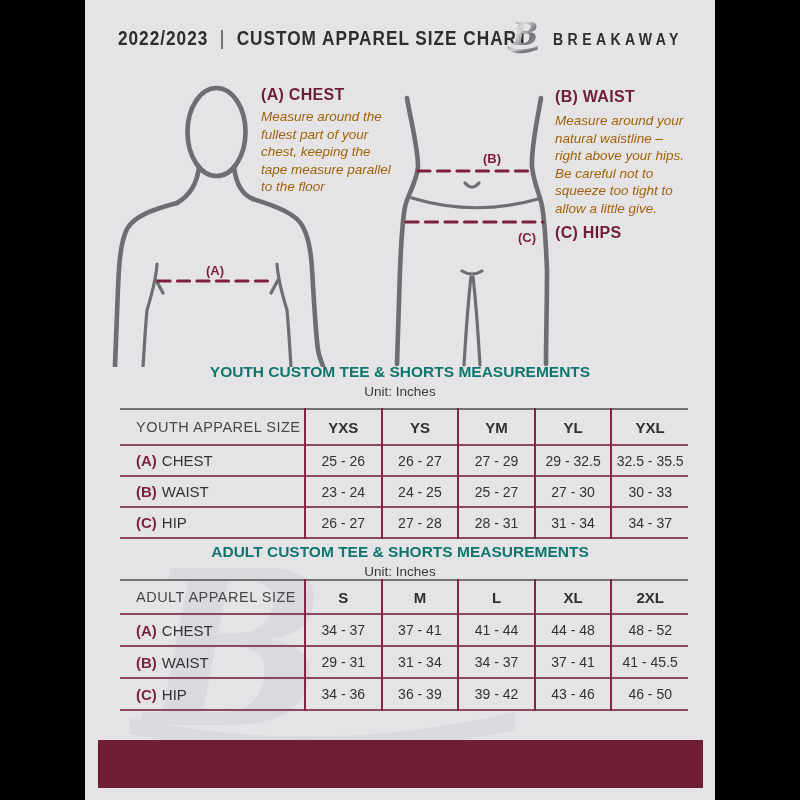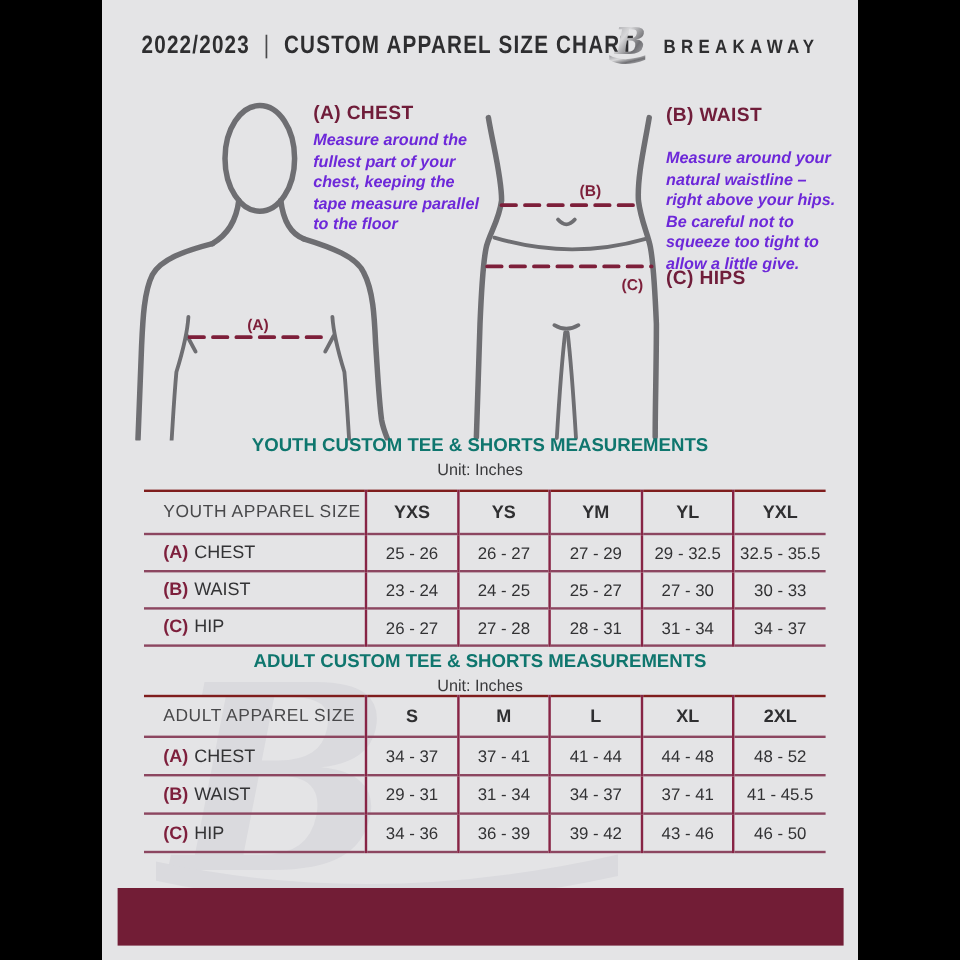--- a/index.html
+++ b/index.html
@@ -15,35 +15,35 @@
   .hdr{position:absolute;left:33px;top:26px;display:flex;gap:14px;align-items:baseline;
        transform:scaleX(.82);transform-origin:left center;white-space:nowrap;z-index:1;}
   .hdr span{font-weight:700;font-size:21px;letter-spacing:1.2px;color:#2e2e30;}
   .hdr .sep{font-weight:400;color:#4a4a4c;}
   .logo{position:absolute;left:420px;top:16px;z-index:1;}
   .brand{position:absolute;left:468px;top:31px;font-weight:700;font-size:16px;
          letter-spacing:5px;color:#2e2e30;transform:scaleX(.88);transform-origin:left;z-index:1;}
   
   .ins-head{position:absolute;font-weight:800;font-size:16px;color:#701d3a;letter-spacing:.3px;z-index:1;}
   .ins-body{position:absolute;font-style:italic;font-size:13.5px;line-height:1.3;
-            color:#6d28d9;white-space:pre-line;z-index:1;font-weight:bold;}
+            color:#a16207;white-space:pre-line;z-index:1;}
   .fig{position:absolute;z-index:1;}
   .fig path,.fig ellipse{fill:none;stroke:#6e6e72;stroke-linecap:round;}
   .outline{stroke-width:4.6;}
   .thin{stroke-width:3.2;}
   .dash{stroke:#7d1f3a !important;stroke-width:3.2;stroke-dasharray:12 7.5;fill:none;}
   .marker-text{font-family:"Liberation Sans",sans-serif;font-size:13px;font-weight:700;fill:#7d1f3a;stroke:none;}
   
   .sec-title{position:absolute;left:0;width:630px;text-align:center;font-weight:700;
              font-size:15.5px;color:#0f766e;z-index:1;}
   .sec-unit{position:absolute;left:0;width:630px;text-align:center;
             font-size:13.5px;color:#39393b;z-index:1;}
   table.size-table{position:absolute;left:35px;width:568px;border-collapse:collapse;
             table-layout:fixed;z-index:1;
-            border-top:2px solid #7f1d1d;border-bottom:2px solid #8c4660;}
+            border-top:2px solid #737373;border-bottom:2px solid #8c4660;}
   table.size-table tr{border-bottom:2px solid #8c4660;}
   table.size-table td{padding:0;}
   table.size-table td+td{border-left:2px solid #872445;}
   col.c0{width:185px;}
   col.c{width:76.6px;}
   .hrow td{height:34px;}
   .drow td{height:29px;}
   .adult .hrow td{height:32px;}
   .adult .drow td{height:30px;}
   .first-col-head{font-size:14.5px;color:#48484a;letter-spacing:.5px;padding-left:16px !important;}
@@ -117,21 +117,21 @@
   </svg>
 
   <div class="ins-head" style="left:176px;top:86px;">(A) CHEST</div>
   <div class="ins-body" style="left:176px;top:108px;width:160px;">Measure around the
 fullest part of your
 chest, keeping the
 tape measure parallel
 to the floor</div>
 
   <div class="ins-head" style="left:470px;top:88px;">(B) WAIST</div>
-  <div class="ins-body" style="left:470px;top:123px;width:160px;">Measure around your
+  <div class="ins-body" style="left:470px;top:112px;width:160px;">Measure around your
 natural waistline –
 right above your hips.
 Be careful not to
 squeeze too tight to
 allow a little give.</div>
 
   <div class="ins-head" style="left:470px;top:224px;">(C) HIPS</div>
 
   <div class="sec-title" style="top:363px;">YOUTH CUSTOM TEE &amp; SHORTS MEASUREMENTS</div>
   <div class="sec-unit" style="top:384px;">Unit: Inches</div>

